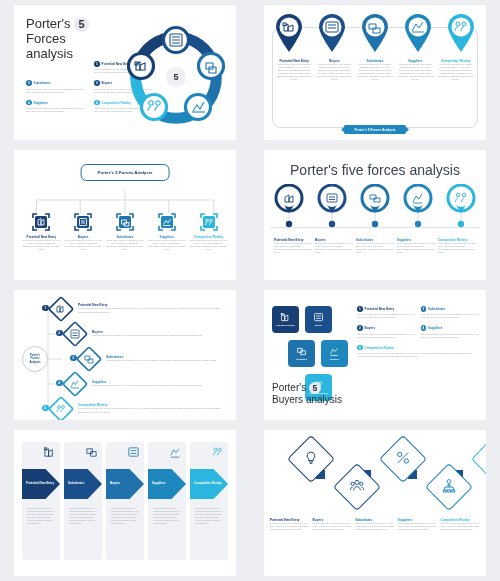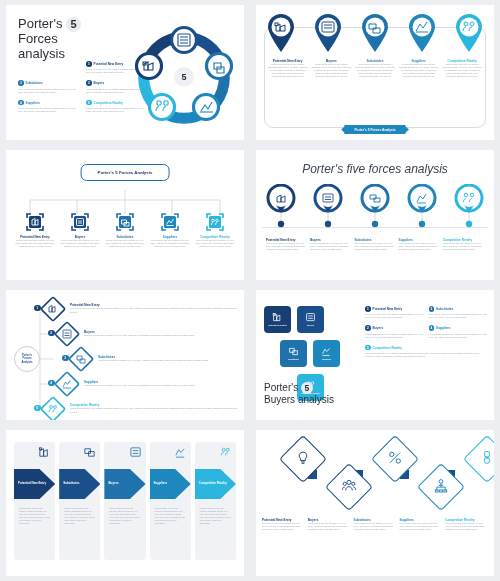--- a/index.html
+++ b/index.html
@@ -9,21 +9,21 @@
     font-family: "Liberation Sans", sans-serif;
     overflow: hidden;
   }
   .deck {
     width: 500px; height: 581px;
     display: grid;
     grid-template-columns: 250px 250px;
     grid-template-rows: 145px 140px 140px 156px;
     background: #eceef2;
   }
-  .slide-cell { padding: 5px 6px; }
+  .slide-cell { padding: 5px 14px; }
   .slide {
     width: 100%; height: 100%;
     background: #ffffff;
     position: relative;
     overflow: hidden;
   }
 
   
   .lorem {
     color: #9aa3ad;
@@ -118,21 +118,21 @@
     text-align: center;
   }
   .icon-sq {
     width: 20px; height: 20px; margin: 0 auto 3px;
     position: relative; display: flex; align-items: center; justify-content: center;
   }
 
   
   .s4-title {
     position: absolute; left: 50%; top: 12px; transform: translateX(-50%);
-    font-size: 12px; color: #3c4450; white-space: nowrap; font-style: italic;
+    font-size: 14px; color: #3c4450; white-space: nowrap;
   }
   .s4-row { position: absolute; left: 10px; right: 10px; top: 34px;
     display: flex; justify-content: space-between; }
   .s4-line { position: absolute; left: 6px; right: 6px; top: 77px; height: .5px; background: #dfe3e9; }
   .s4-cols { position: absolute; left: 10px; right: 10px; top: 88px;
     display: grid; grid-template-columns: repeat(5,1fr); gap: 3px; }
 
   
   .s5-hub {
     position: absolute; left: 8px; top: 56px;

